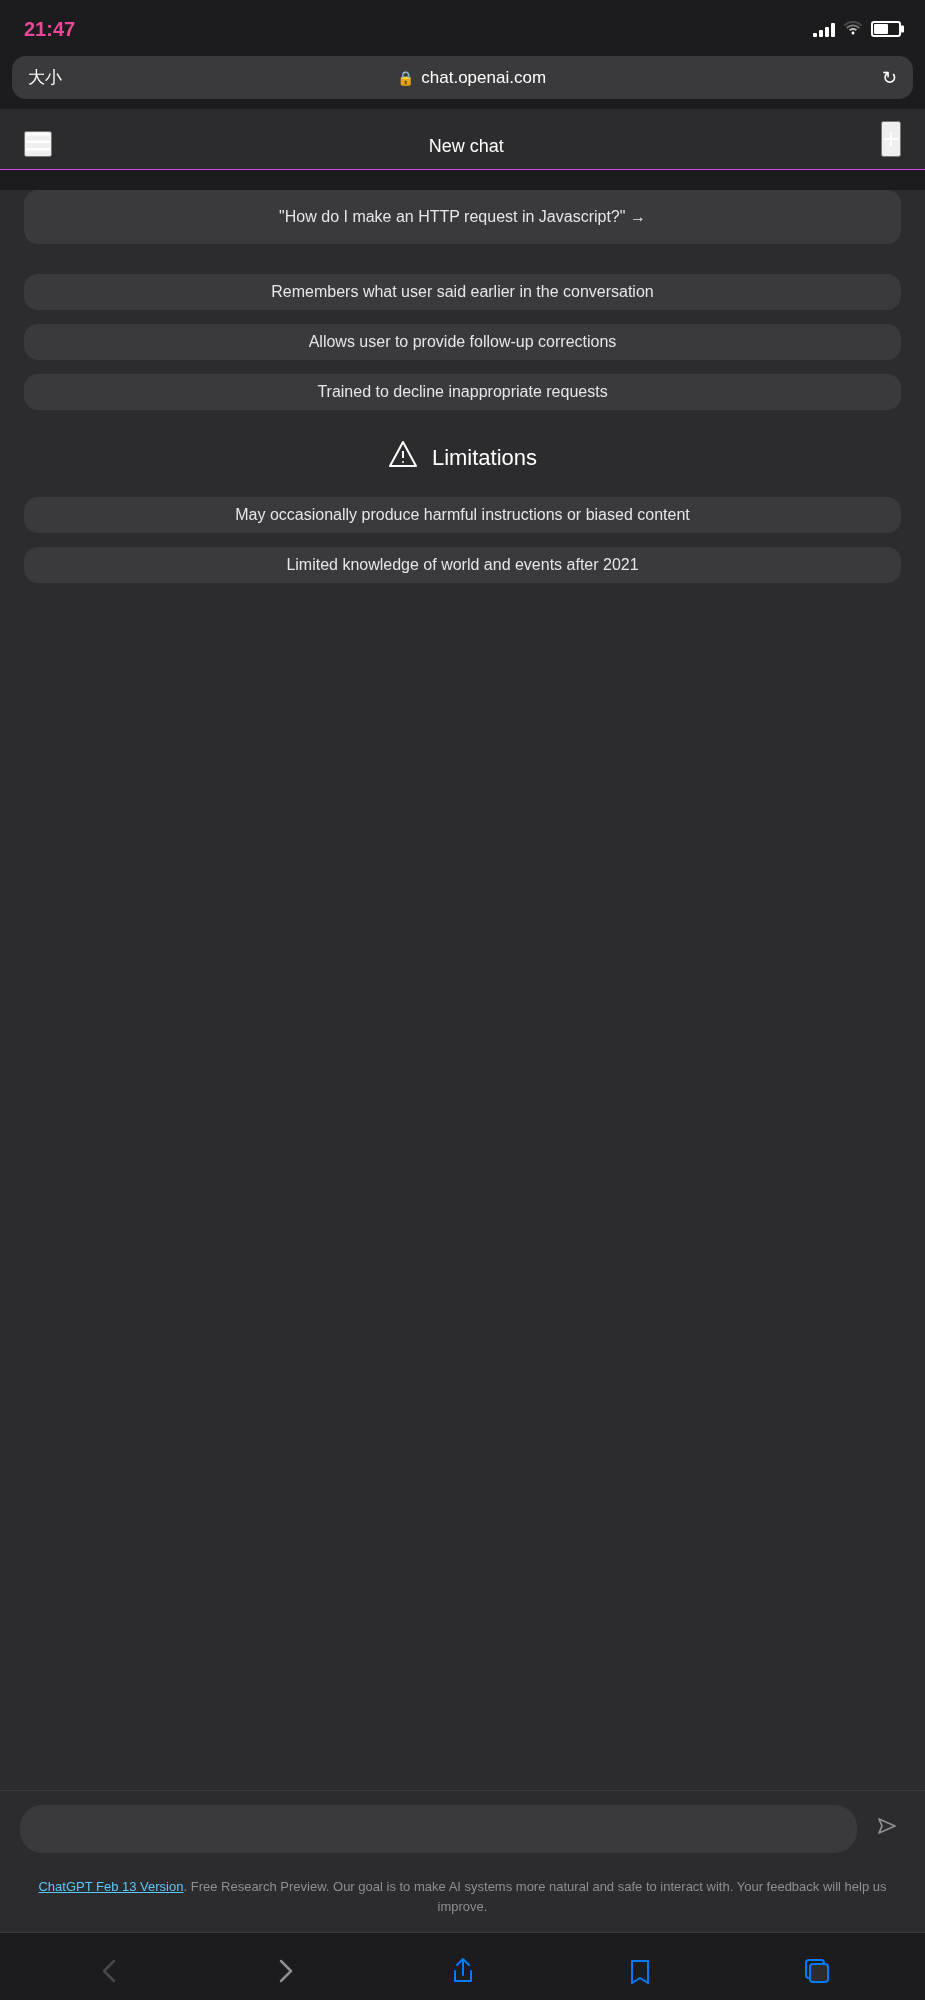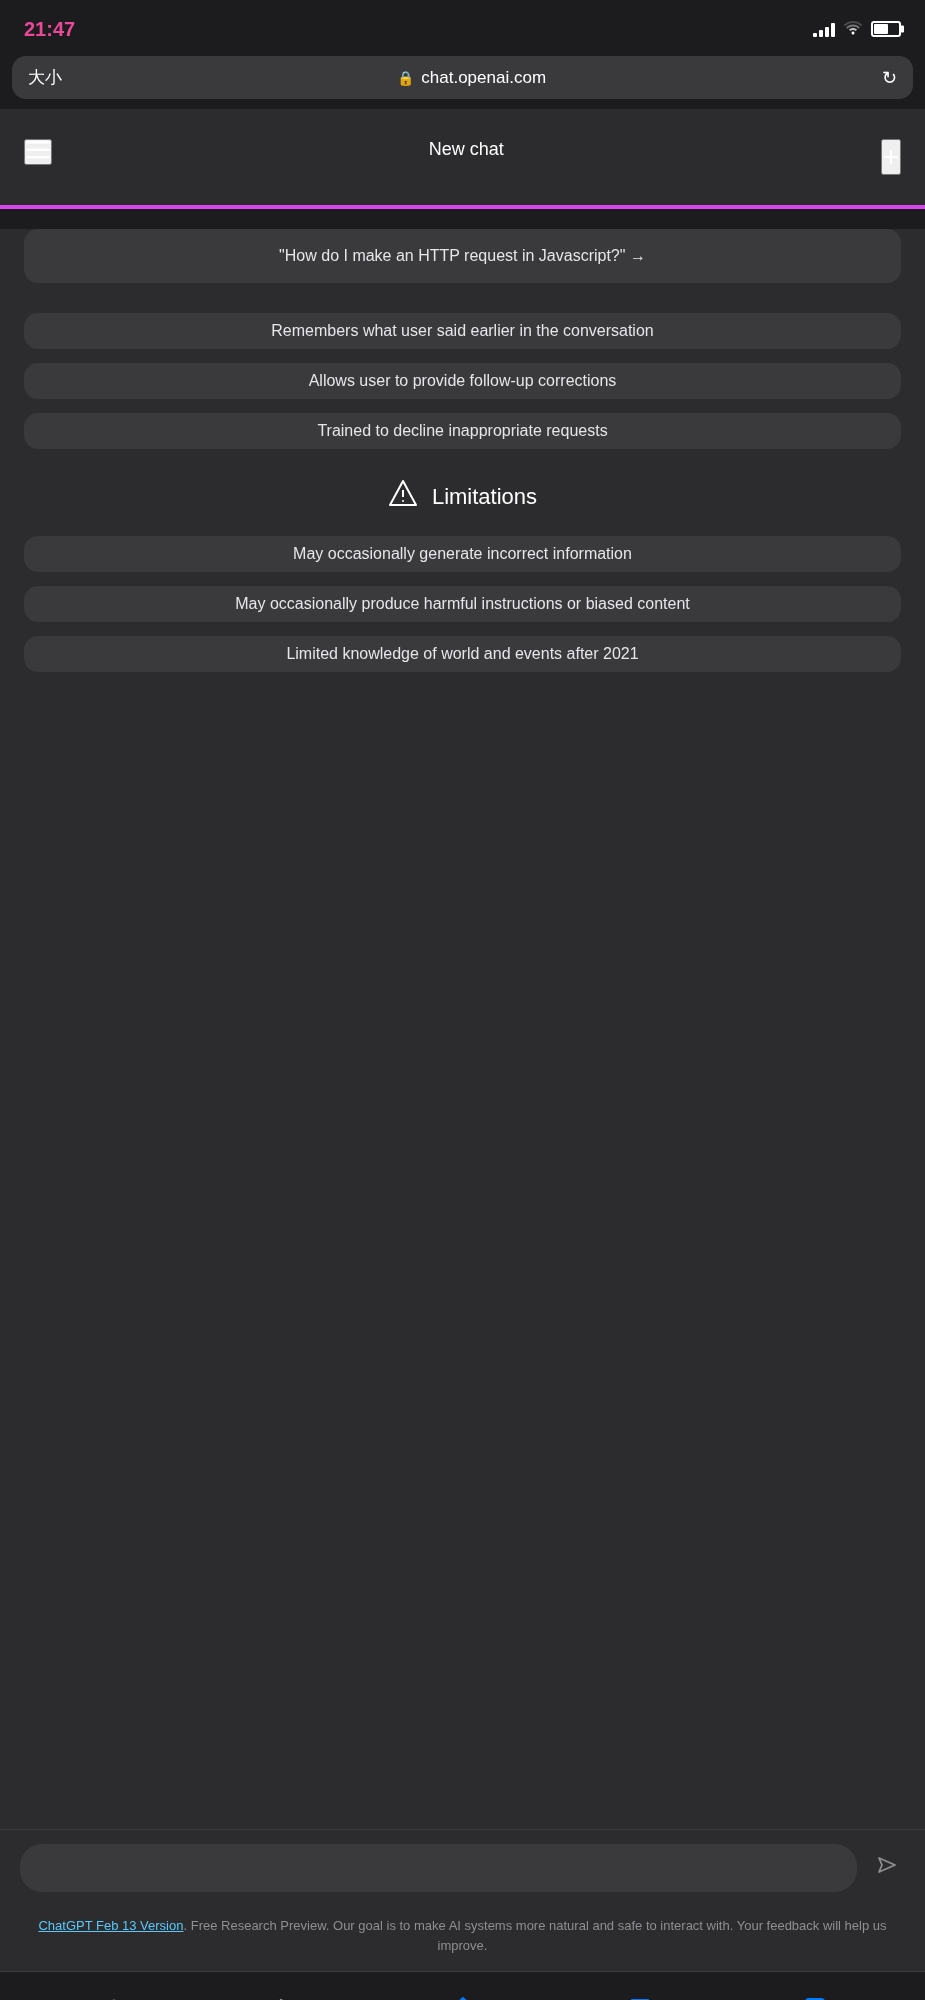--- a/index.html
+++ b/index.html
@@ -108,24 +108,24 @@
     }
     .reload-icon {
       font-size: 18px;
       color: #fff;
     }
 
     
     .app-header {
       background: #2c2c2e;
       display: flex;
-      align-items: flex-start;
+      align-items: flex-end;
       justify-content: space-between;
-      padding: 30px 24px;
-      border-bottom: 4px solid #d946ef;
+      padding: 12px 24px;
+      border-bottom: 1px solid #d946ef;
     }
     .menu-icon {
       font-size: 22px;
       color: #fff;
       line-height: 1;
     }
     .header-title {
       font-size: 18px;
       font-weight: 400;
       color: #fff;
@@ -337,23 +337,20 @@
         <svg width="30" height="28" viewBox="0 0 30 28" fill="none" stroke="white" stroke-width="2">
           <polygon points="15,2 28,26 2,26" stroke-linejoin="round"></polygon>
           <line x1="15" y1="11" x2="15" y2="18"></line>
           <circle cx="15" cy="22" r="1" fill="white" stroke="none"></circle>
         </svg>
       </span>
       <span class="section-title">Limitations</span>
     </div>
 
     <div class="card">
-      <span>May occasionally generate incorrect information</span>
-    </div>
-    <div class="card">
       <span>May occasionally produce harmful instructions or biased content</span>
     </div>
     <div class="card">
       <span>Limited knowledge of world and events after 2021</span>
     </div>
   </div>
 
 </div>
 
 <hr class="divider">

